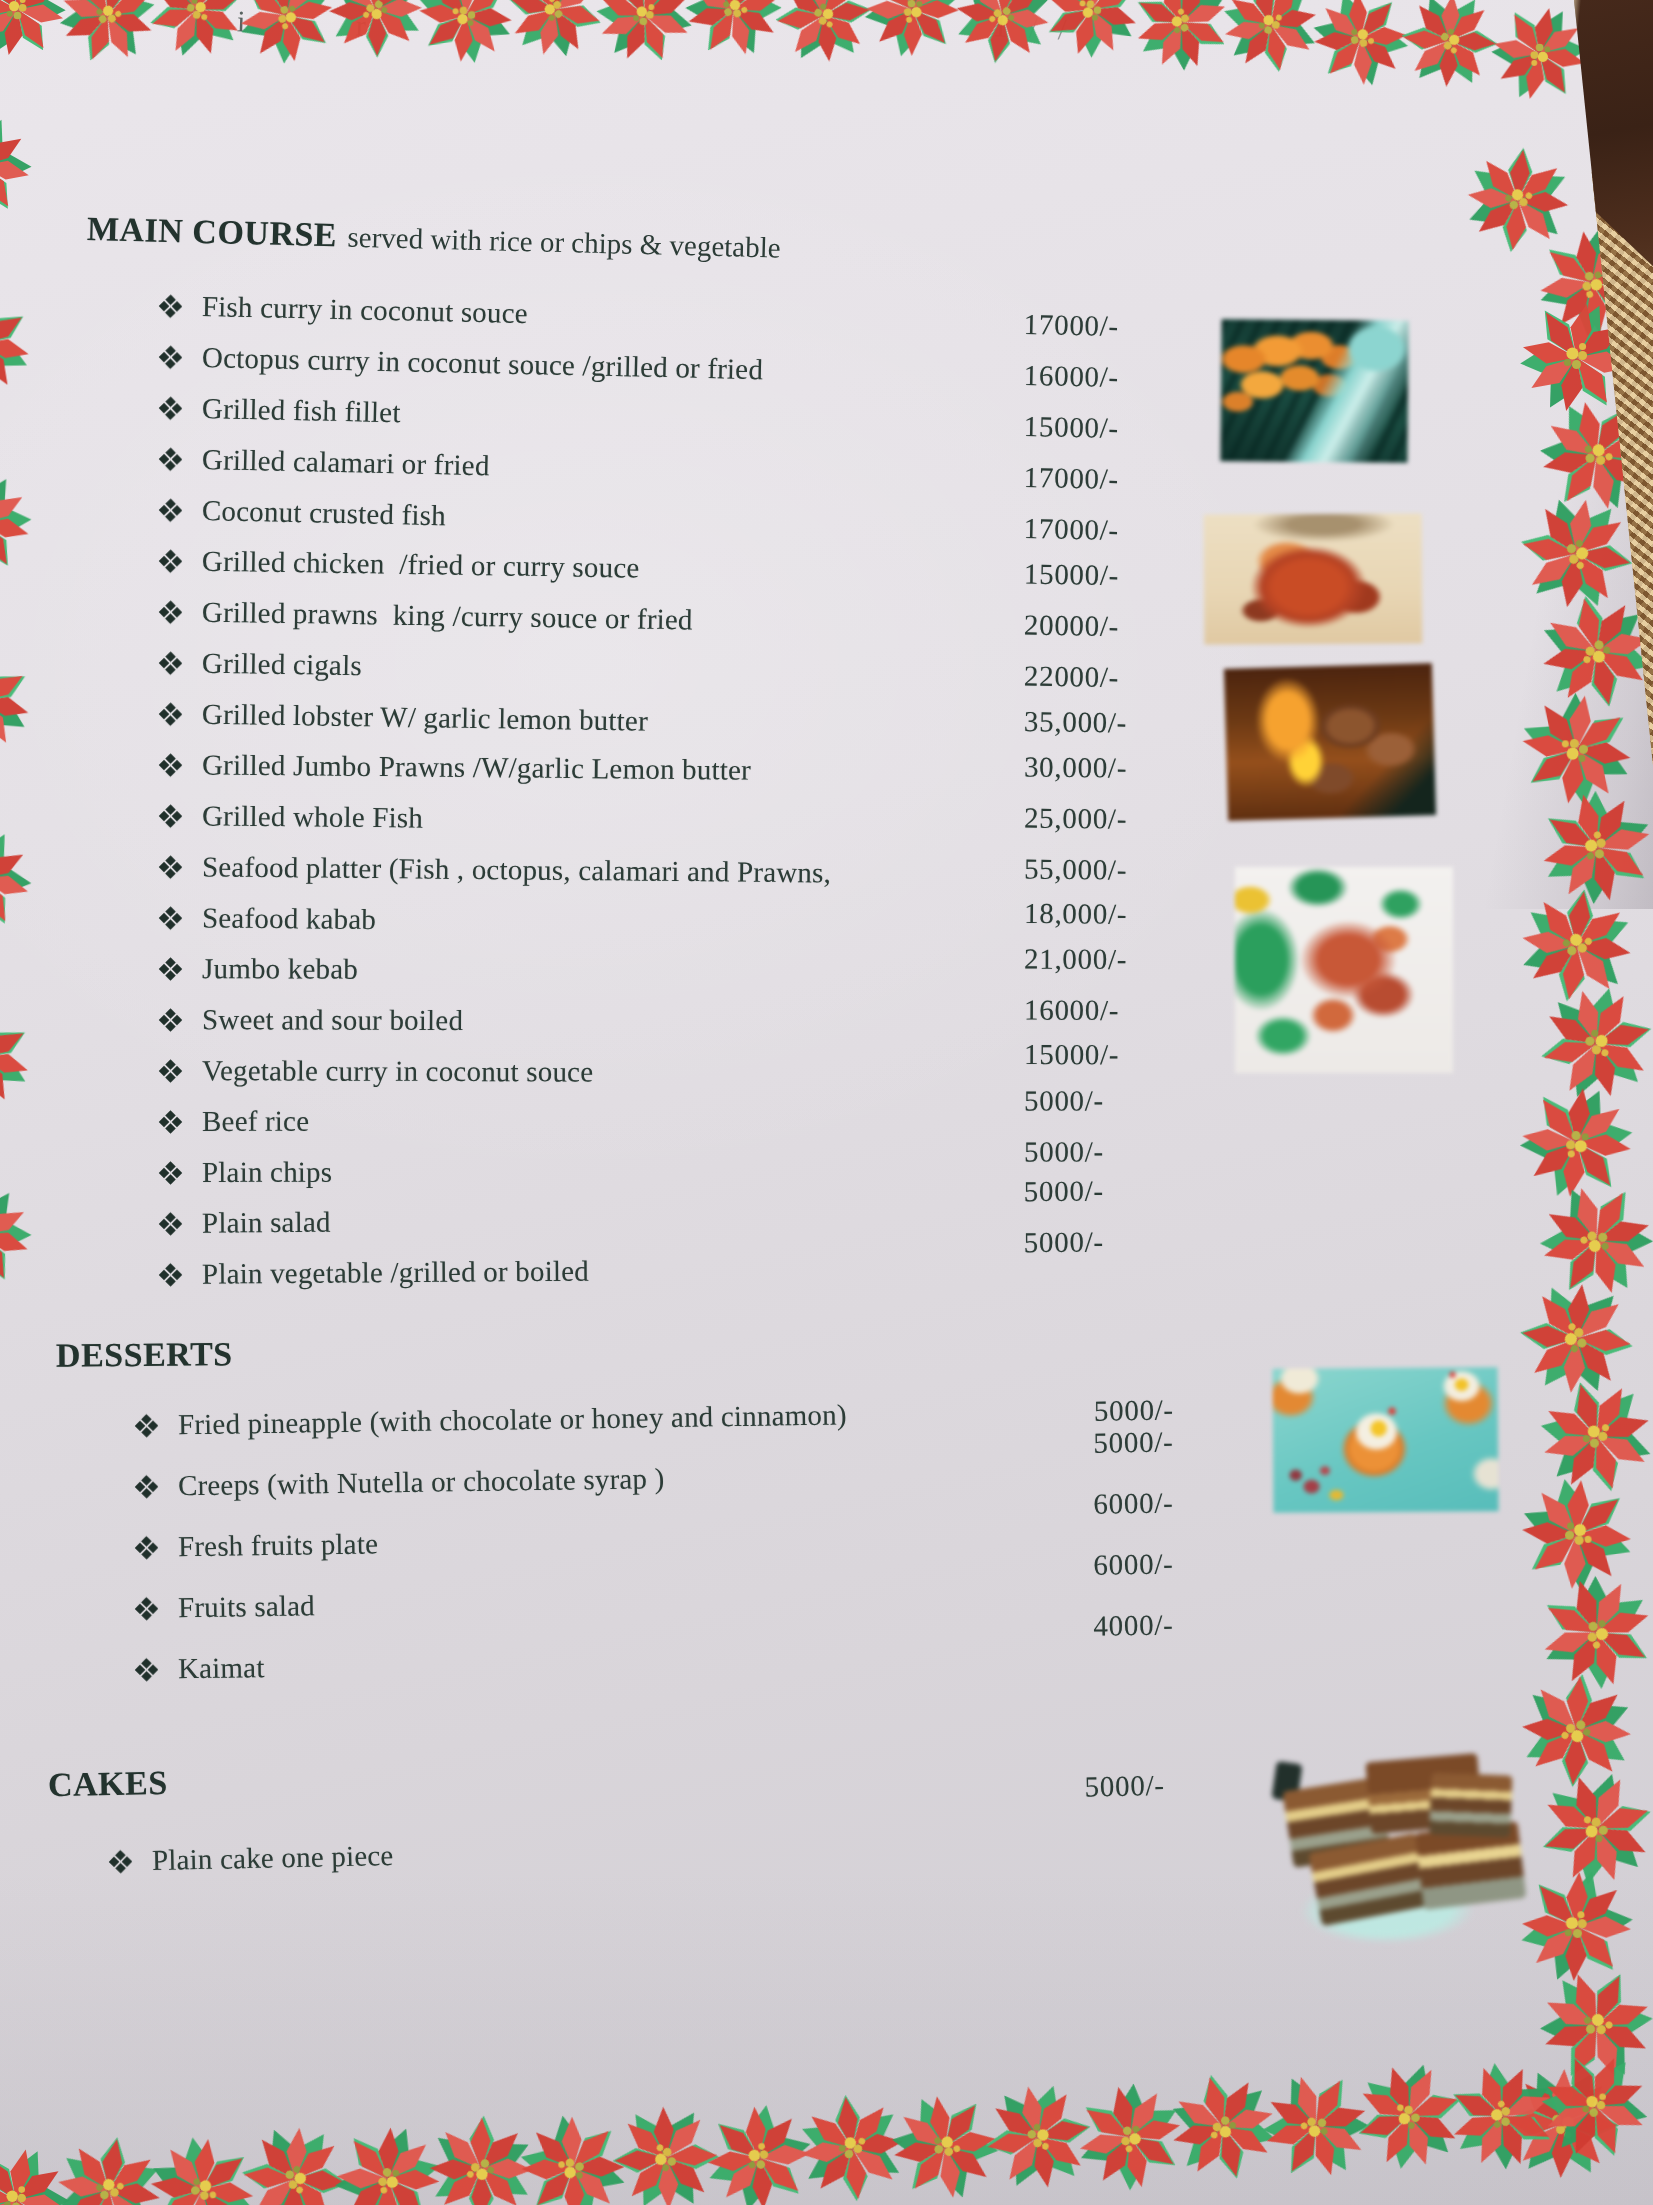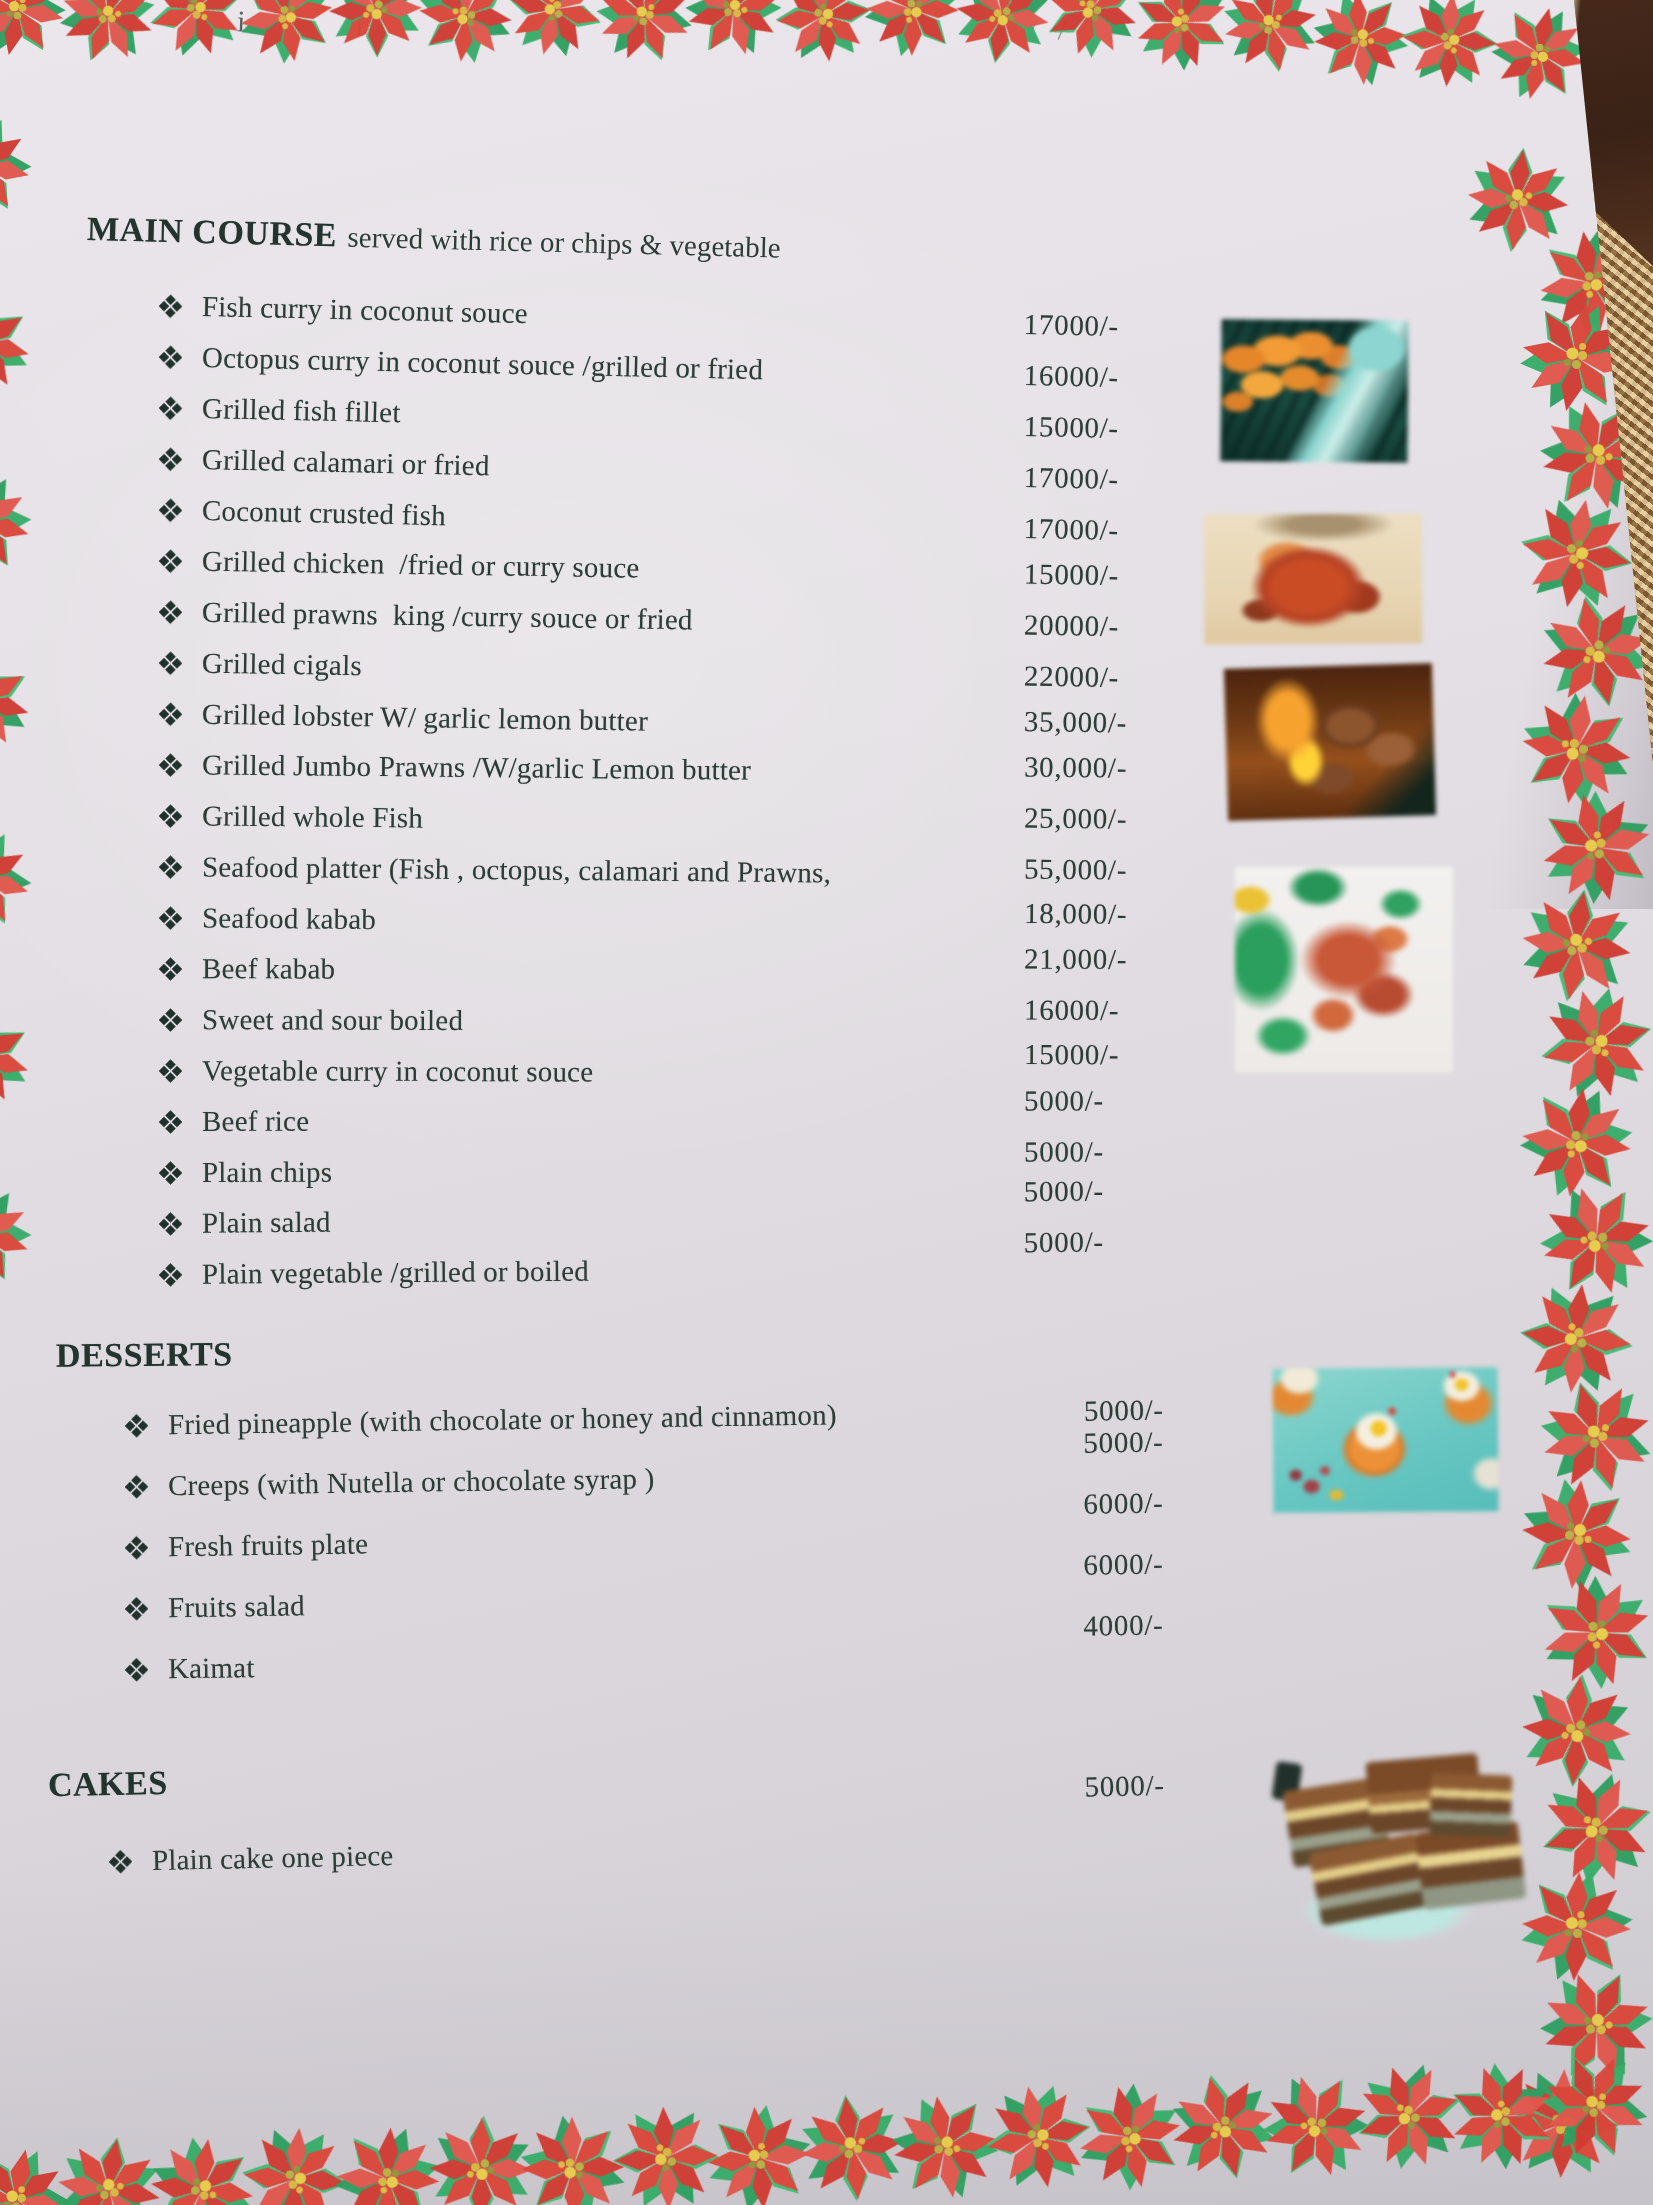--- a/index.html
+++ b/index.html
@@ -55,21 +55,21 @@
   #main-list .row:nth-child(n+6){transform:rotate(.9deg);}
   #main-list .row:nth-child(n+10){transform:rotate(.55deg);}
   #main-list .row:nth-child(n+14){transform:rotate(.2deg);}
   #main-list .row:nth-child(n+17){transform:rotate(-.1deg);}
   #main-list .row:nth-child(n+19){transform:rotate(-.45deg);}
   #main-list .row .price{width:163px;flex:0 0 auto;}
   #main-list .row:nth-child(n+9) .price{transform:translateY(-5.7px);}
   #main-list .row:nth-child(n+13) .price{transform:translateY(-12.4px);}
   #main-list .row:nth-child(n+16) .price{transform:translateY(-19px);}
   #main-list .row:nth-child(n+19) .price{transform:translateY(-25px);}
-  #dessert-list{left:124px;top:1395px;width:1084px;}
+  #dessert-list{left:134px;top:1395px;width:1084px;}
   #dessert-list .row{height:61px;transform:rotate(-.85deg);}
   #dessert-list .row .price{width:124px;flex:0 0 auto;transform:translateY(-29px);}
   #dessert-list .row:first-child .price{transform:none;}
   #cakes-list{left:108px;top:1833px;width:1098px;}
   #cakes-list .row{height:57px;transform:rotate(-1.2deg);}
   #cakes-list .row .price{width:120px;flex:0 0 auto;transform:translateY(-54px);}
   
   .photo{position:absolute;z-index:4;overflow:hidden;filter:blur(1.9px) saturate(1.05);}
   #photo-skewers{left:1221px;top:320px;width:187px;height:142px;transform:rotate(.5deg);
     background:
@@ -500,21 +500,21 @@
     <svg class="bullet" viewBox="0 0 20 20">
             <use href="#bul"></use>
           </svg>
     <span class="label">Seafood kabab</span>
     <span class="price">18,000/-</span>
   </div>
         <div class="row">
     <svg class="bullet" viewBox="0 0 20 20">
             <use href="#bul"></use>
           </svg>
-    <span class="label">Beef kabab</span>
+    <span class="label">Jumbo kebab</span>
     <span class="price">21,000/-</span>
   </div>
         <div class="row">
     <svg class="bullet" viewBox="0 0 20 20">
             <use href="#bul"></use>
           </svg>
     <span class="label">Sweet and sour boiled</span>
     <span class="price">16000/-</span>
   </div>
         <div class="row">

